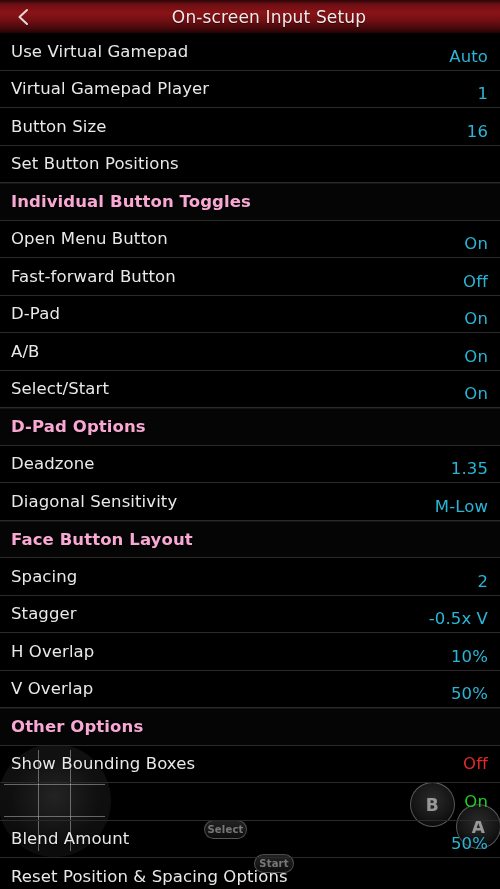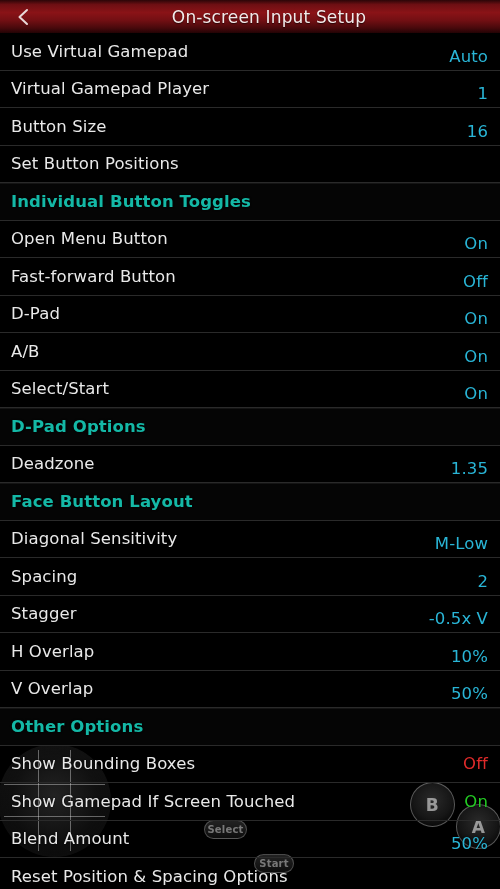--- a/index.html
+++ b/index.html
@@ -198,21 +198,21 @@
   .v-red   { color: #e02a2a; }
 
   .row.section {
     background: #050505;
     border-bottom: 1px solid #2a2a2a;
     border-top: 1px solid #141414;
   }
   .row.section .label {
     font-weight: 700;
     font-size: 16.5px;
-    color: #14b8a6;
+    color: #f9a8d4;
   }
 </style>
 </head>
 <body>
 
 <div id="app">
 
   <div class="titlebar">
     <div class="back-btn">
       <svg width="14" height="20" viewBox="0 0 14 20" aria-hidden="true">
@@ -280,28 +280,28 @@
         <div class="label">Select/Start</div>
         <div class="value v-cyan">On</div>
       </div>
       <div class="row section">
         <div class="label">D-Pad Options</div>
       </div>
       <div class="row">
         <div class="label">Deadzone</div>
         <div class="value v-cyan">1.35</div>
       </div>
+      <div class="row">
+        <div class="label">Diagonal Sensitivity</div>
+        <div class="value v-cyan">M-Low</div>
+      </div>
       <div class="row section">
         <div class="label">Face Button Layout</div>
       </div>
       <div class="row">
-        <div class="label">Diagonal Sensitivity</div>
-        <div class="value v-cyan">M-Low</div>
-      </div>
-      <div class="row">
         <div class="label">Spacing</div>
         <div class="value v-cyan">2</div>
       </div>
       <div class="row">
         <div class="label">Stagger</div>
         <div class="value v-cyan">-0.5x V</div>
       </div>
       <div class="row">
         <div class="label">H Overlap</div>
         <div class="value v-cyan">10%</div>
@@ -311,21 +311,20 @@
         <div class="value v-cyan">50%</div>
       </div>
       <div class="row section">
         <div class="label">Other Options</div>
       </div>
       <div class="row">
         <div class="label">Show Bounding Boxes</div>
         <div class="value v-red">Off</div>
       </div>
       <div class="row">
-        <div class="label">Show Gamepad If Screen Touched</div>
         <div class="value v-green">On</div>
       </div>
       <div class="row">
         <div class="label">Blend Amount</div>
         <div class="value v-cyan">50%</div>
       </div>
       <div class="row">
         <div class="label">Reset Position &amp; Spacing Options</div>
       </div>
     </div>

